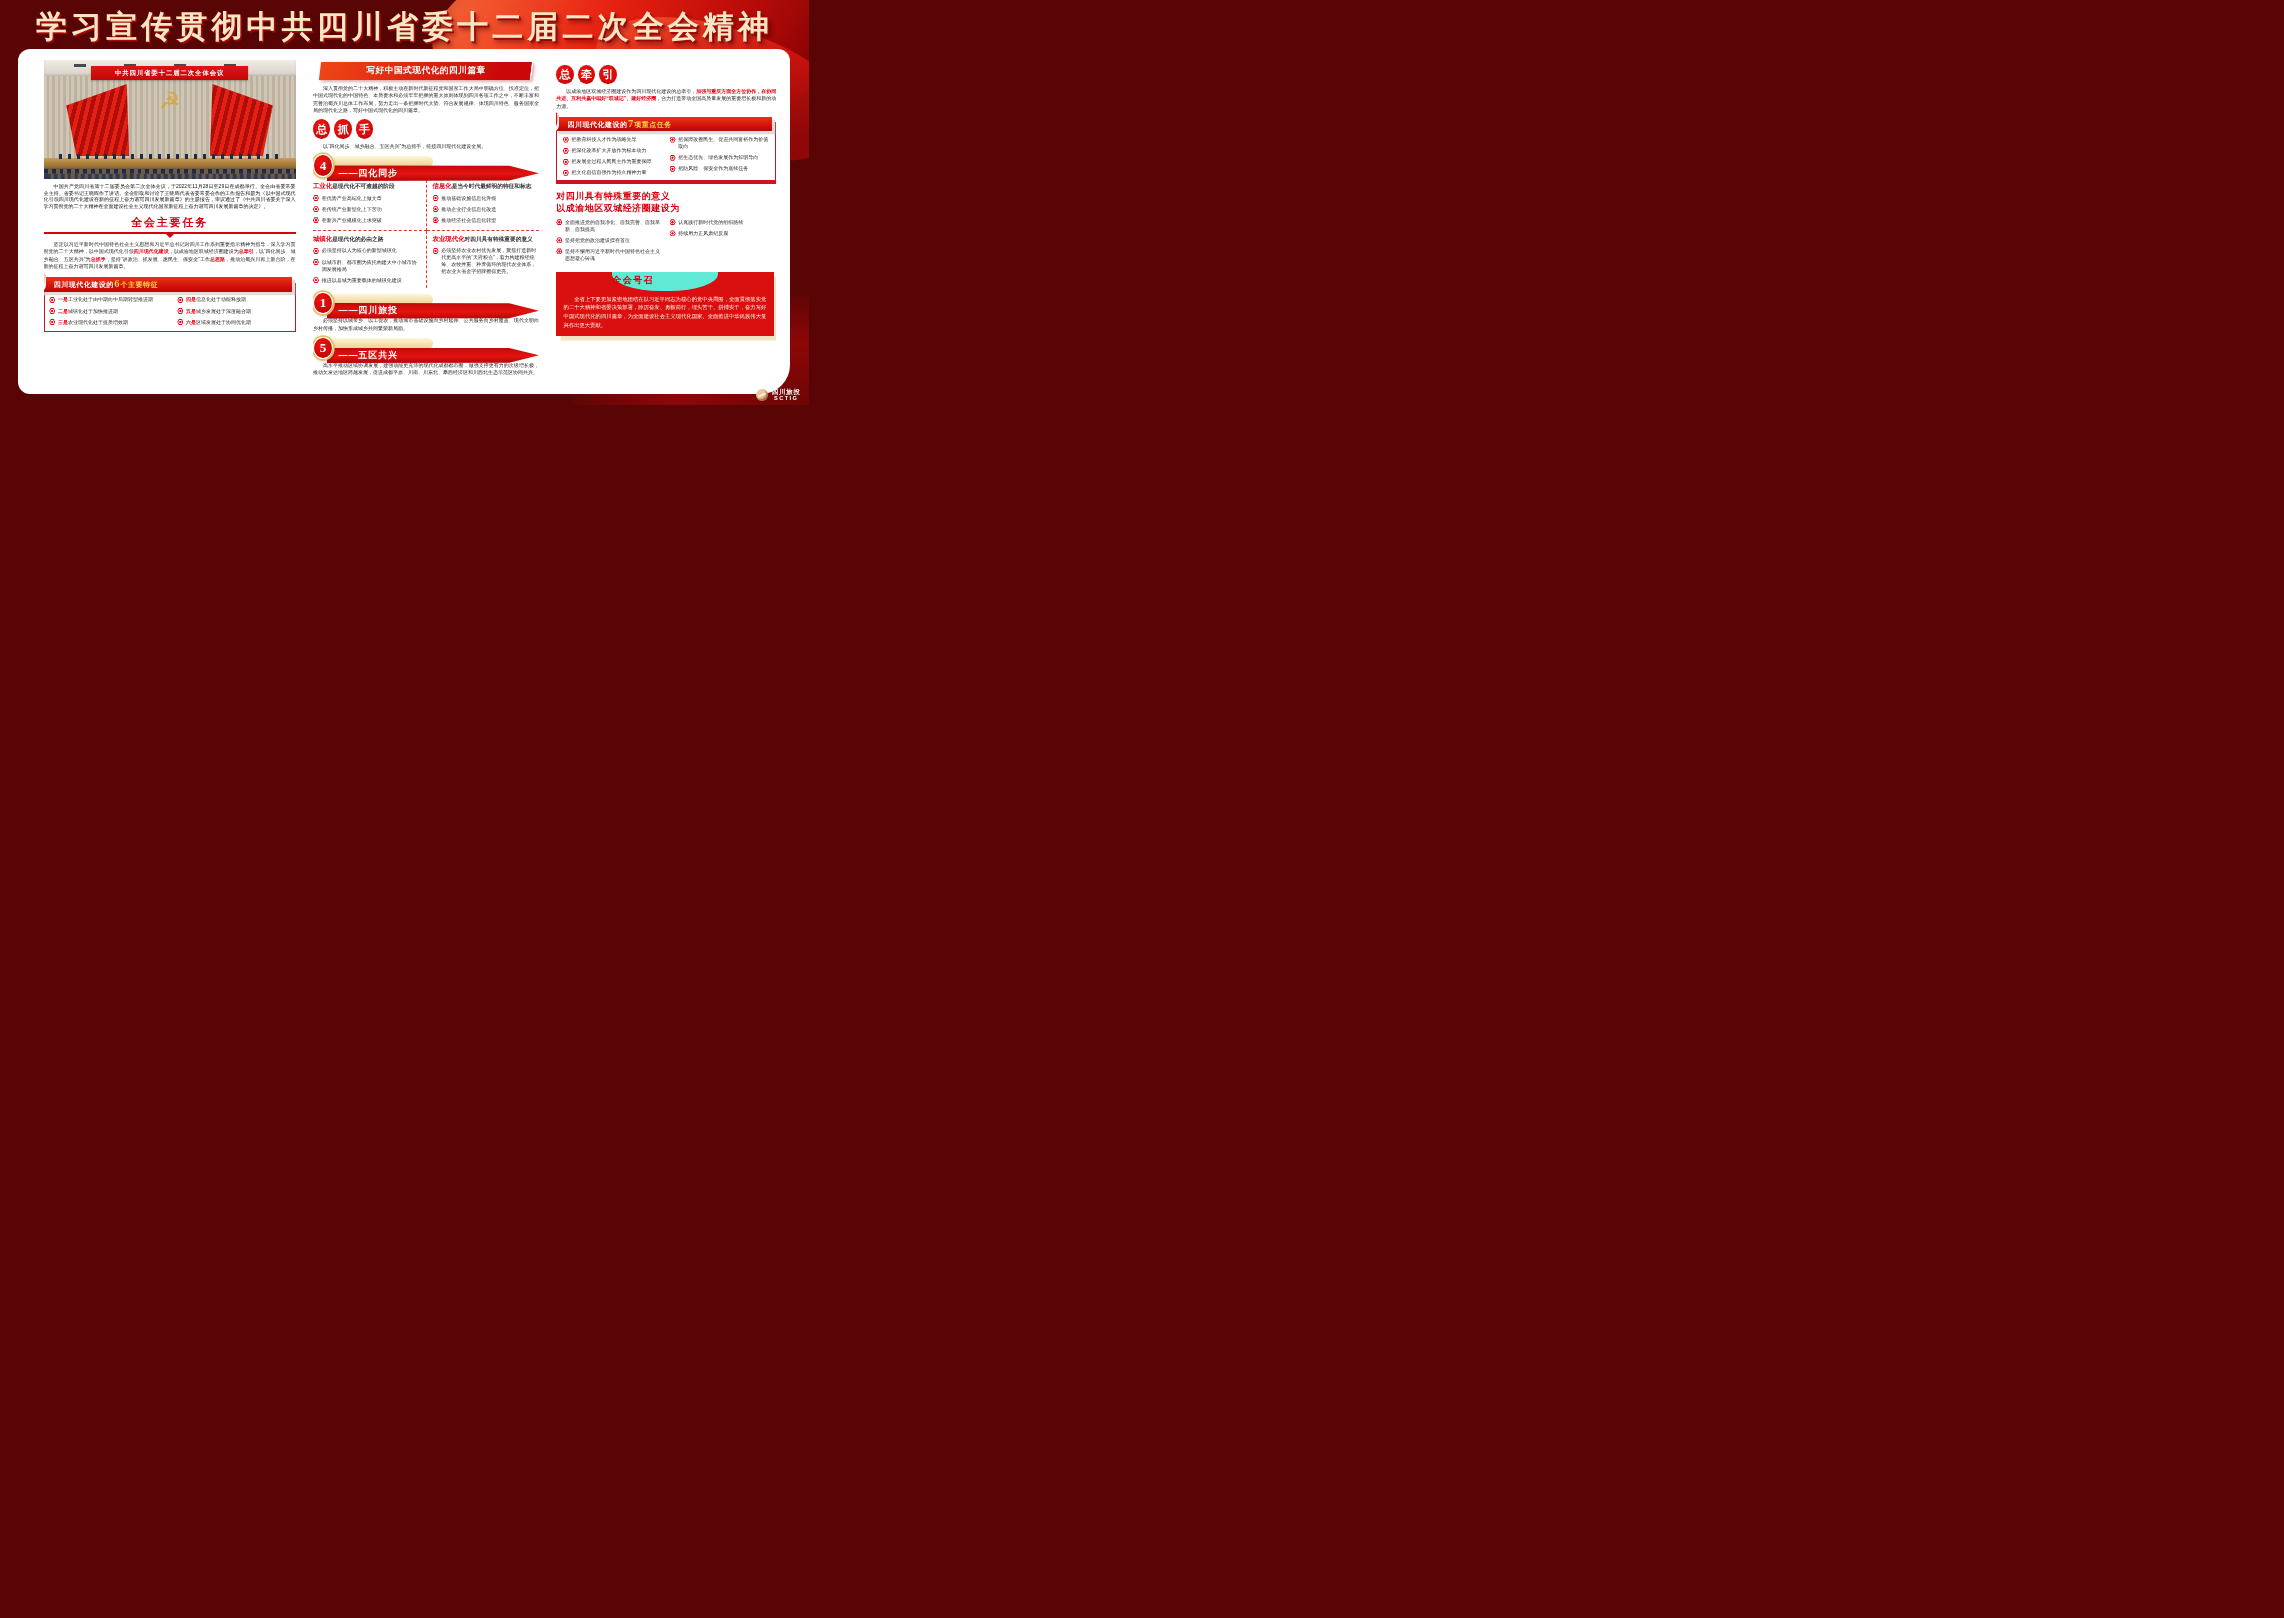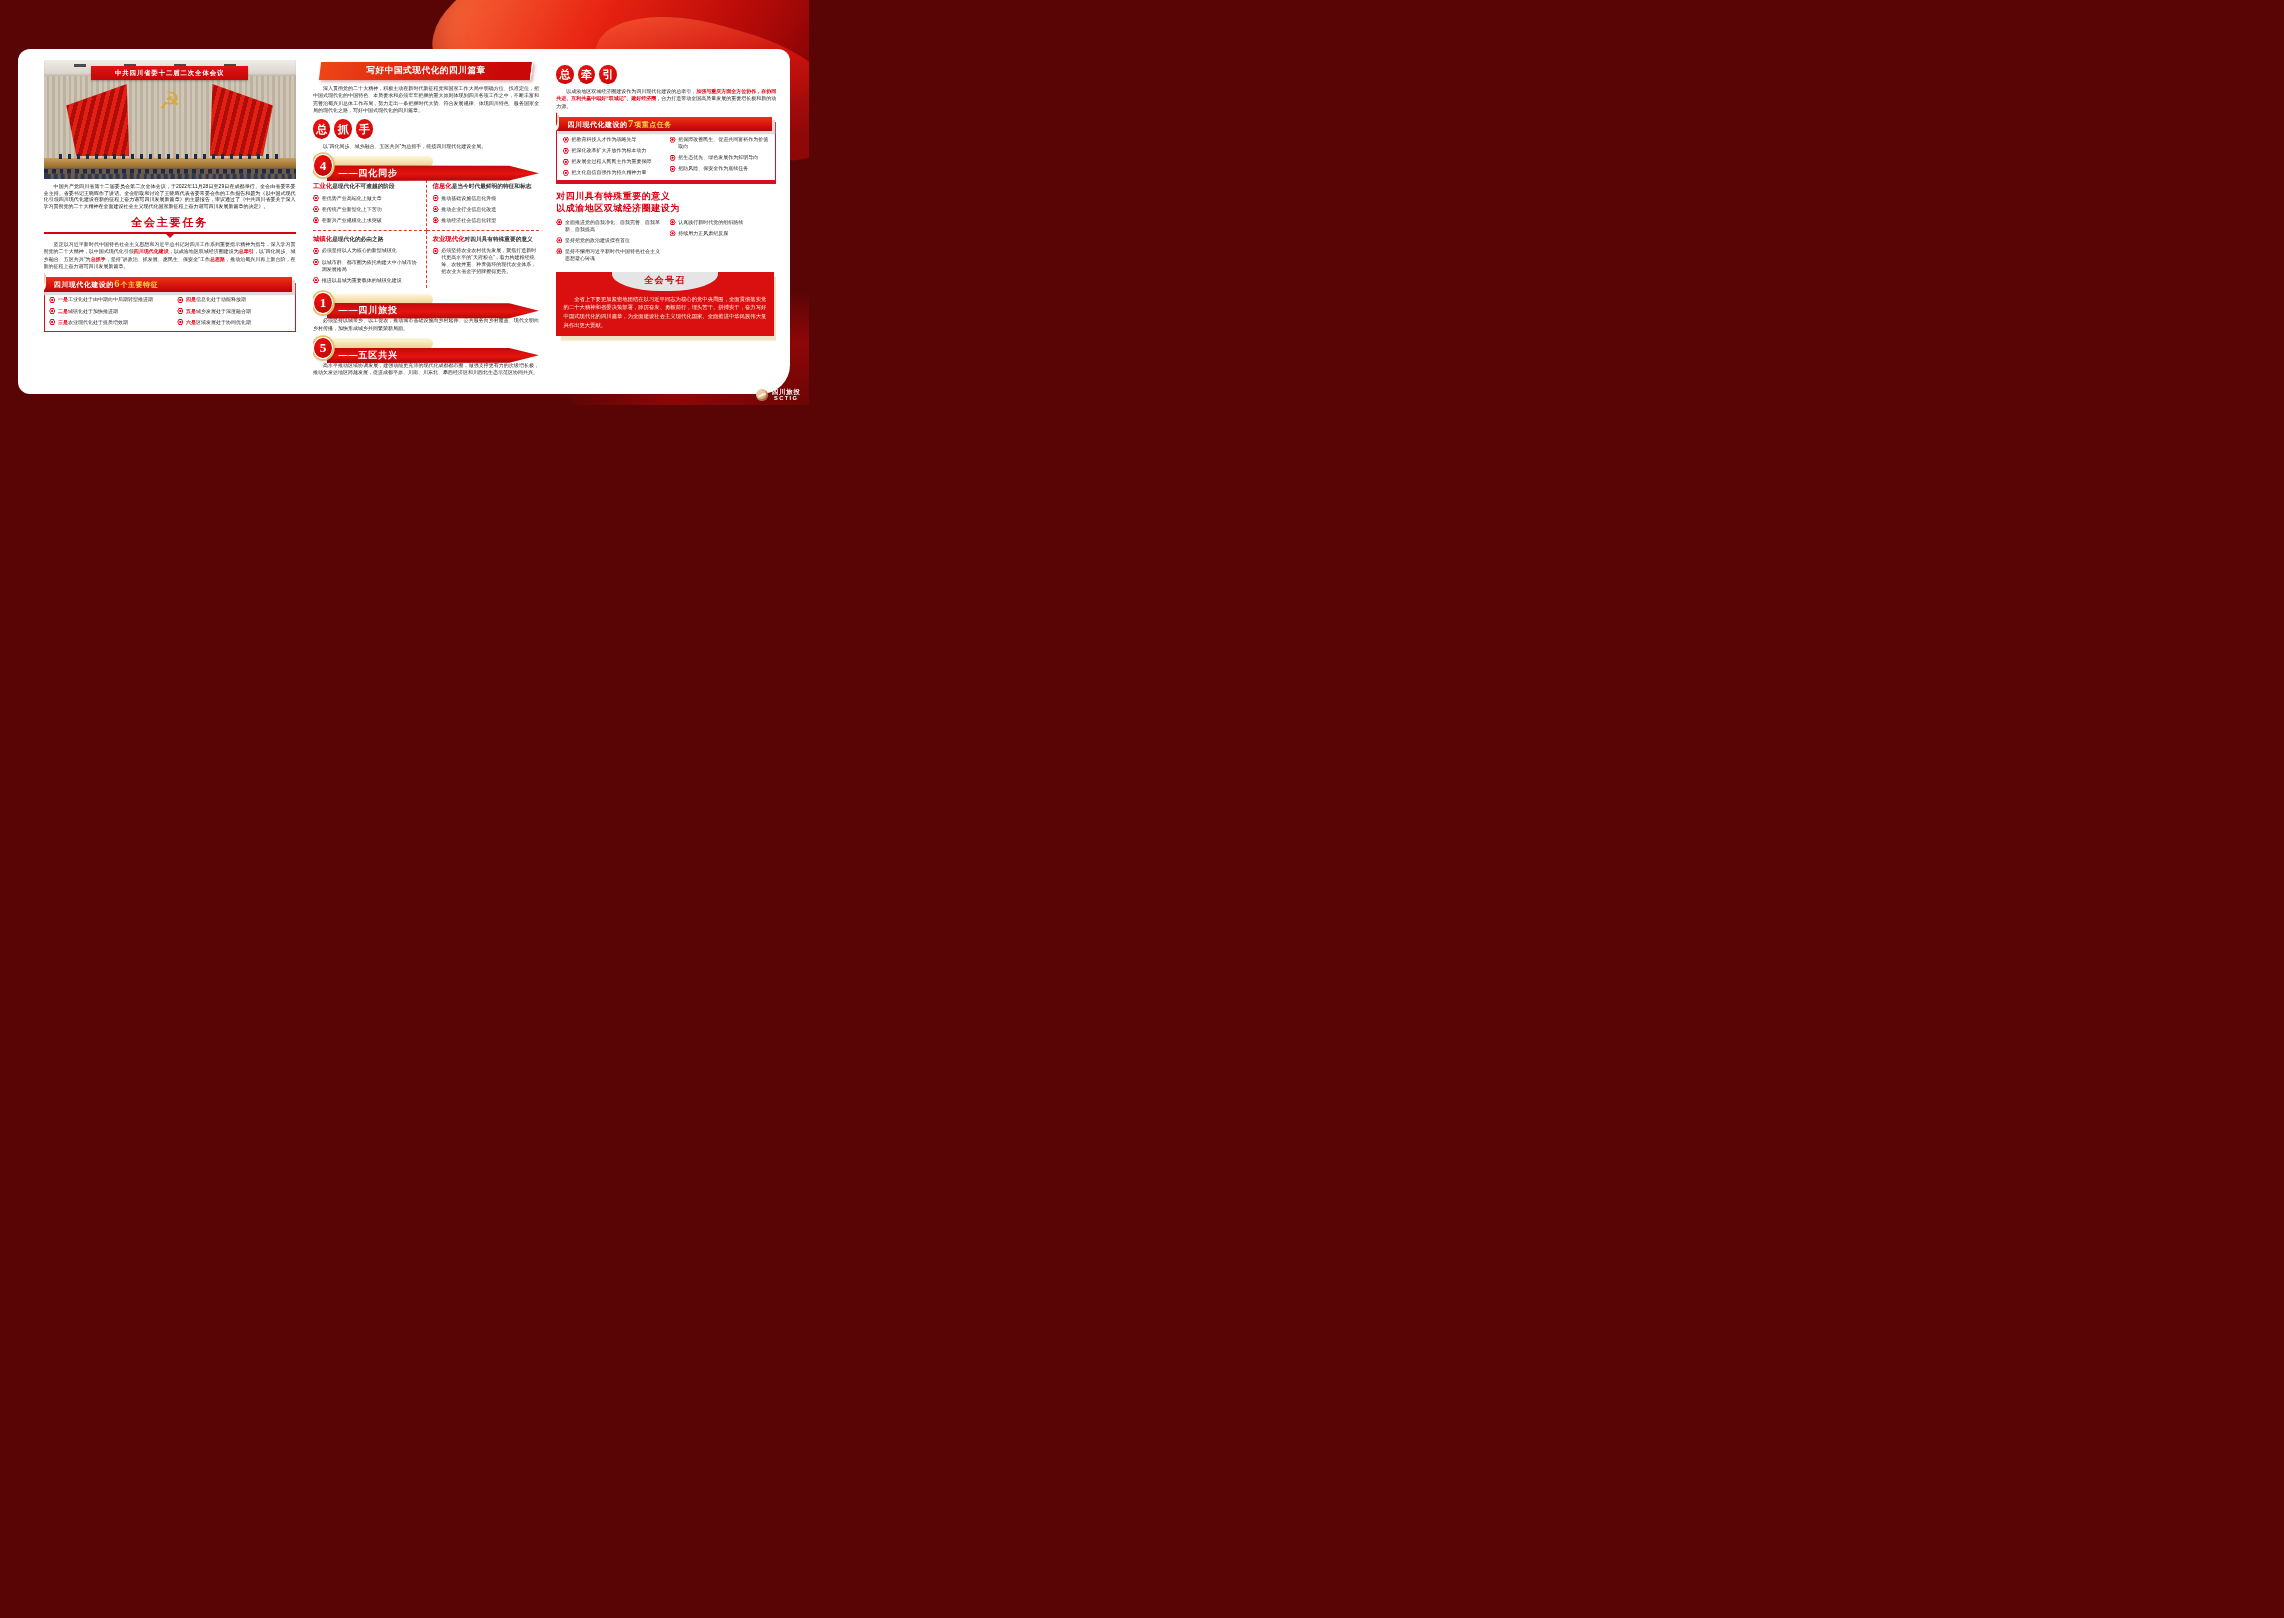--- a/index.html
+++ b/index.html
@@ -128,22 +128,22 @@
   .cell-head .lead { font-size:6.4px; }
 
   
   .key-box { position:relative; border:0.9px solid #d5101f; border-bottom-width:4.1px; margin-top:12px; padding:5.5px 5.5px 0; }
   .two-col { display:flex; gap:6.4px; }
   .kcol { flex:1; }
   .party-title { margin:6.4px 0 4.6px; color:#d6000f; font-family:"Liberation Serif","DejaVu Serif",serif;
      font-weight:700; font-size:9px; line-height:1.3; letter-spacing:0.5px; }
   .call-box { position:relative; margin:6.4px 2.7px 0 0; background:#da0f10; box-shadow:4.6px 4.6px 0 #f2e3c2;
      padding:0 7.3px 6px; }
-  .bowl { width:52%; margin:0 auto 3.7px; background:#e5e5e5; border-radius:0 0 46% 46% / 0 0 92% 92%;
-     text-align:center; padding:1.8px 0 3.7px; }
+  .bowl { width:52%; margin:0 auto 3.7px; background:#5eead4; border-radius:0 0 46% 46% / 0 0 92% 92%;
+     text-align:left; padding:1.8px 0 3.7px; }
   .bowl span { color:#d6000f; font-weight:700; font-size:9px; letter-spacing:1.4px;
      font-family:"Liberation Serif","DejaVu Serif",serif; }
   .call-text { color:#fdf3df; font-size:5.3px; line-height:1.66; text-align:justify; text-indent:2em; }
 
   
   .logo { position:absolute; z-index:3; right:8.2px; bottom:3.7px; display:flex; align-items:center; gap:3.2px; }
   .globe { width:12px; height:12px; border-radius:50%;
      background:radial-gradient(circle at 34% 32%, #ecc9a0 25%, #d8a87c 55%, #b9835a 100%);
      box-shadow:inset -1.4px -1.8px 0 rgba(120,60,20,.45); position:relative; }
   .globe::after { content:""; position:absolute; left:1.8px; top:5px; width:8.2px; height:1.8px;
@@ -153,20 +153,21 @@
   .logo-abbr { font-weight:700; font-size:5.7px; letter-spacing:1.4px; }
 </style>
 </head>
 <body>
 
 <div class="poster">
   <div class="swirl s1"></div>
   <div class="swirl s2"></div>
   <div class="corner-dark"></div>
 
+  <h1 class="main-title">学习宣传贯彻中共四川省委十二届二次全会精神</h1>
 
   <div class="panel">
 
     <div class="col col1">
       <div class="photo">
         <div class="ph-ceiling"></div>
         <div class="ph-slots"></div>
         <div class="ph-curtain"></div>
         <div class="ph-flags fleft"></div>
         <div class="ph-flags fright"></div>

